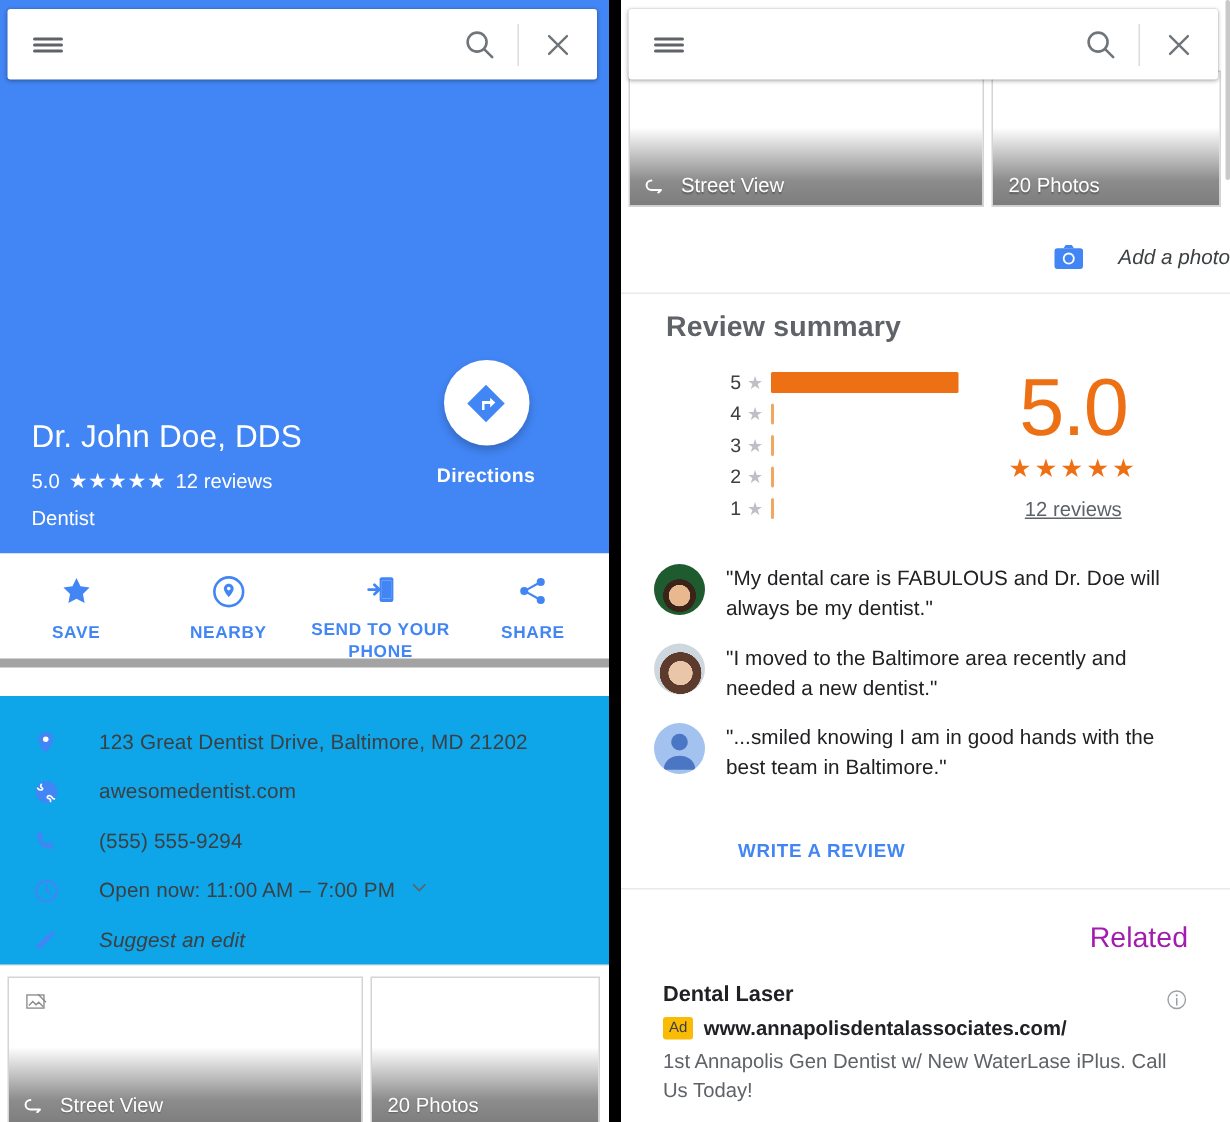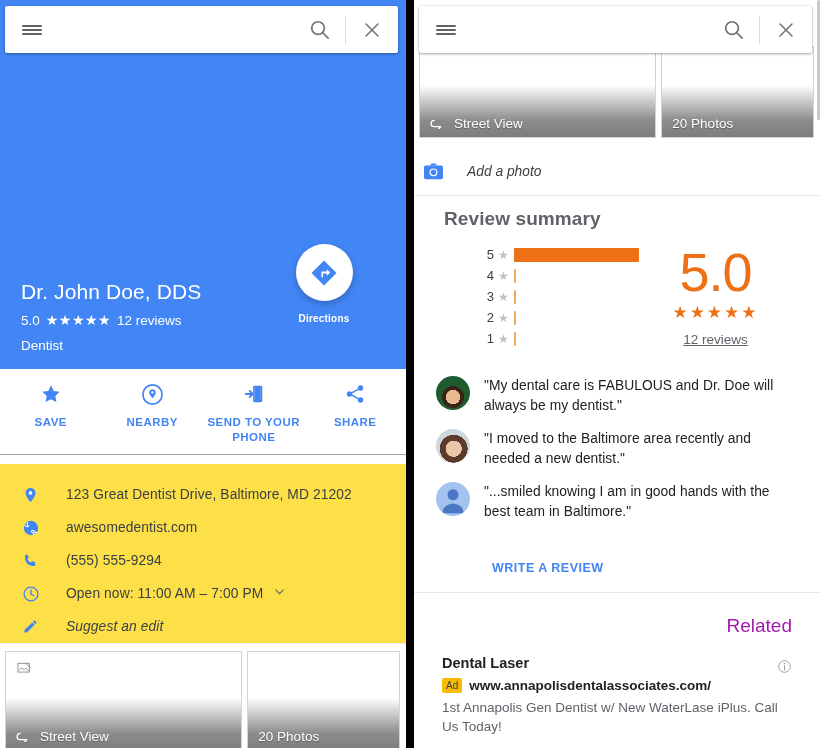--- a/index.html
+++ b/index.html
@@ -34,51 +34,51 @@
   .biz-name { font-size: 21px; font-weight: 400; letter-spacing: .1px; margin-bottom: 8px; white-space: nowrap;}
   .biz-rating { font-size: 13.5px; display: flex; align-items: center; gap: 6px; margin-bottom: 10px; }
   .biz-rating .stars { font-size: 14px; letter-spacing: .5px; }
   .biz-cat { font-size: 13.5px; }
   .fab-wrap { position: absolute; right: 27px; bottom: 45px; width: 110px; text-align: center; }
   .fab {
     width: 57px; height: 57px; border-radius: 50%; background: #fff; margin: 0 auto;
     box-shadow: 0 3px 6px rgba(0,0,0,.22); display:flex; align-items:center; justify-content:center;
     cursor: pointer;
   }
-  .fab-label { color: #fff; font-size: 10px; font-weight: 700; margin-top: 12px; letter-spacing: .2px; }
-
-  
-  .actions { position: absolute; top: 369px; left:0; right:0; height: 86px; display: flex; border-bottom: 1px solid #a3a3a3; background:#fff;}
+  .fab-label { color: #fff; font-size: 13px; font-weight: 700; margin-top: 12px; letter-spacing: .2px; }
+
+  
+  .actions { position: absolute; top: 369px; left:0; right:0; height: 76px; display: flex; border-bottom: 6px solid #a3a3a3; background:#fff;}
   .action { flex: 1; display:flex; flex-direction: column; align-items: center; padding-top: 13px; cursor: pointer;}
   .action-icon { height: 24px; display: flex; align-items: center; justify-content: center; }
   .action-label { margin-top: 9px; color: #4285f4; font-size: 11.5px; font-weight: 700; letter-spacing: .45px; text-align:center; line-height: 15px; }
 
   
-  .infolist { position: absolute; top: 464px; left: 0; right: 0; padding-top: 14px; background:#fde047; border-bottom: 1px solid #e8eaed; }
+  .infolist { position: absolute; top: 464px; left: 0; right: 0; padding-top: 14px; background:#0ea5e9; border-bottom: 1px solid #e8eaed; }
   .inforow { display:flex; align-items: center; min-height: 33px; padding: 0 0 0 22px; cursor: pointer;}
   .inforow .ic { width: 44px; flex: none; display:flex; align-items:center; }
   .inforow .tx { font-size: 13.8px; color: #3c4043; letter-spacing: .1px; }
   .inforow .tx.italic { font-style: italic; }
   .hours-wrap { display: flex; align-items: center; gap: 9px; }
 
   
   .thumbs { position: absolute; left: 5px; right: 6px; display: flex; gap: 5px; }
   .thumb { position: relative; background: #fff; border: 1px solid #d4d4d4; overflow: hidden; }
   .thumb .grad { position:absolute; left:0; right:0; bottom:0; height: 52px;
     background: linear-gradient(to bottom, rgba(255,255,255,0) 0%, #8c8c8c 68%, #7d7d7d 100%); }
   .thumb .cap { position: absolute; left: 10px; bottom: 6px; color:#fff; font-size: 13.5px; font-weight: 400;
     display:flex; align-items:center; gap: 7px; text-shadow: 0 1px 1px rgba(0,0,0,.3); }
   .broken { position: absolute; left: 11px; top: 10px; width: 15px; height: 14px; }
 
   
   .peek { position: absolute; top: 0; left:0; right:0; height: 8px; overflow: hidden; }
 
   .r-thumbs { position: absolute; top: 47px; left: 5px; right: 6px; display:flex; gap: 5px; }
 
-  .addphoto { position: absolute; top: 148px; left: 0; right: 0; height: 48px; display:flex; align-items:center; padding-left: 9px; border-bottom: 1px solid #e8eaed; cursor:pointer;}
+  .addphoto { position: absolute; top: 148px; left: 0; right: 0; height: 48px; display:flex; align-items:center; padding-left: 9px; border-bottom: 1px solid #e8eaed; cursor:pointer;justify-content:flex-end;}
   .addphoto .ic { width: 44px; display:flex; align-items:center; }
   .addphoto .tx { font-size: 13.8px; color:#3c4043; font-style: italic; }
 
   .revsum { position: absolute; top: 196px; left:0; right:0; }
   .revsum h2 { font-size: 19px; font-weight: 700; color: #5f6368; padding: 12px 0 0 30px; letter-spacing: .1px;}
   .revbody { display: flex; padding: 14px 0 0 0; }
   .bars { width: 225px; padding-left: 70px; }
   .barrow { display:flex; align-items: center; height: 21px; }
   .barrow .num { font-size: 13px; color: #3c4043; width: 10px; text-align: right; }
   .barrow .st { font-size: 12px; color: #bdc1c6; margin: 0 5px 0 4px; }

